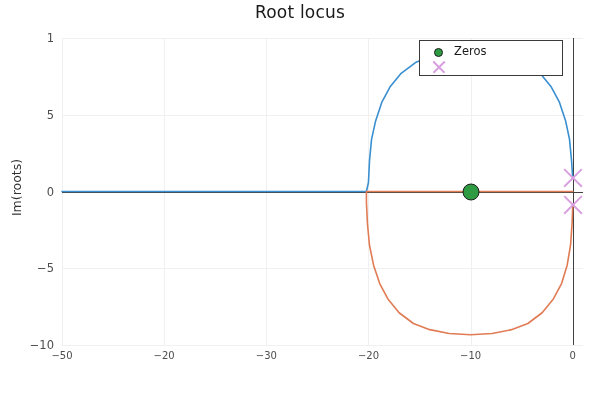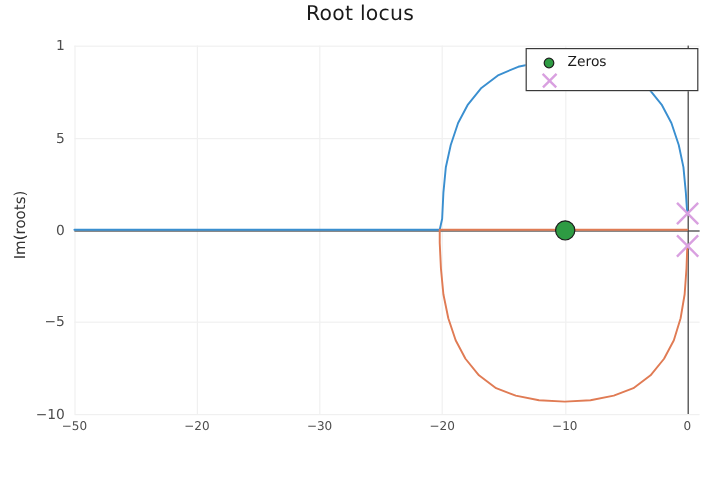--- a/index.html
+++ b/index.html
@@ -55,21 +55,21 @@
   #ylabel{
     position:absolute;
     font-size:12.5px;color:#333333;
     transform:rotate(-90deg);
     transform-origin:center center;
     left:-44px;top:180px;width:120px;text-align:center;
   }
 
   #legend{
     position:absolute;
-    left:438px;top:40px;
+    left:419px;top:40px;
     width:144px;height:36px;
     background:#ffffff;
     border:1.1px solid #3a3a3a;
     box-sizing:border-box;
     padding:3px 6px 0 6px;
   }
   .legend-row{
     display:flex;align-items:center;
     height:15px;
   }

